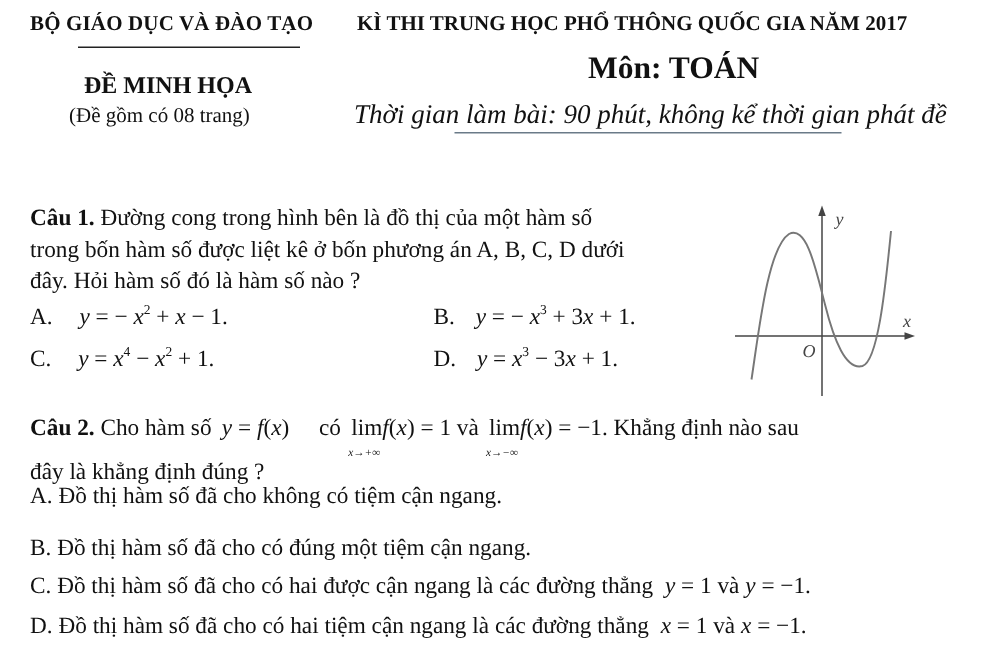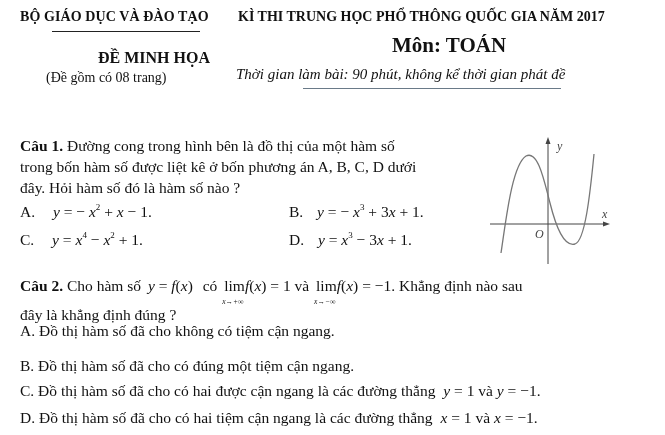--- a/index.html
+++ b/index.html
@@ -6,23 +6,23 @@
   body {
     width: 665px; height: 435px; position: relative; overflow: hidden;
     font-family: "Liberation Serif", "DejaVu Serif", serif; color: #111;
   }
   .abs { position: absolute; white-space: nowrap; }
   .b { font-weight: bold; }
   .hdr-left { left: 20px; top: 9px; font-size: 14px; font-weight: bold; letter-spacing: 0.1px; }
   .hdr-underline { position: absolute; left: 52px; top: 31px; width: 148px; height: 1px; background: #222; }
   .hdr-right { left: 238px; top: 9px; font-size: 14px; font-weight: bold; }
   .mon { left: 392px; top: 33px; font-size: 21px; font-weight: bold; }
-  .de { left: 56px; top: 49px; font-size: 16px; font-weight: bold; margin-left: 42px; }
+  .de { left: 56px; top: 49px; font-size: 16px; font-weight: bold; }
   .trang { left: 46px; top: 70px; font-size: 14px; }
-  .time { left: 236px; top: 66px; font-size: 15px; font-style: italic; }
+  .time { left: 236px; top: 66px; font-size: 18px; font-style: italic; }
   .time-underline { position: absolute; left: 303px; top: 88px; width: 258px; height: 1px; background: #6a7a88; }
   .q { font-size: 15.5px; line-height: 21px; }
   .math { font-family: "Liberation Serif", serif; }
   .math .v { font-style: italic; }
   sup { font-size: 9px; vertical-align: 7px; line-height: 0; }
   .lim { display: inline-block; position: relative; text-align: center; vertical-align: baseline; }
   .lim .sub { position: absolute; left: -2px; top: 16px; font-size: 7.5px; font-style: italic; white-space: nowrap; }
 </style>
 </head>
 <body>
@@ -72,21 +72,21 @@
   <text x="77" y="25" font-family="Liberation Serif, serif" font-style="italic" font-size="12" fill="#444">y</text>
   <text x="122" y="93" font-family="Liberation Serif, serif" font-style="italic" font-size="12" fill="#444">x</text>
   <text x="55" y="113" font-family="Liberation Serif, serif" font-style="italic" font-size="12" fill="#444">O</text>
   <path d="M21,128 C26,95 32,40 46,31 C58,25 64,55 70,78 C76,102 84,122 95,119 C105,116 110,70 114,29" fill="none" stroke="#777" stroke-width="1.3"></path>
 </svg>
 
 <div class="abs q" style="left:20px; top:275px;">
   <span class="b">Câu 2.</span>
   <span>Cho hàm số</span>
   <span class="math" style="margin-left:3px;text-align:center;"><span class="v">y</span> = <span class="v">f</span>(<span class="v">x</span>)</span>
-  <span style="margin-left:6px;">có</span>
+  <span style="margin-left:16px;">có</span>
   <span class="lim math" style="margin-left:3px;">lim<span class="sub">x→+∞</span></span><span class="math"><span class="v">f</span>(<span class="v">x</span>) = 1</span>
   <span>và</span>
   <span class="lim math" style="margin-left:3px;">lim<span class="sub">x→−∞</span></span><span class="math"><span class="v">f</span>(<span class="v">x</span>) = −1</span><span>. Khẳng định nào sau</span>
 </div>
 <div class="abs q" style="left:20px; top:304px;">đây là khẳng định đúng ?</div>
 
 <div class="abs q" style="left:20px; top:320px;">A. Đồ thị hàm số đã cho không có tiệm cận ngang.</div>
 <div class="abs q" style="left:20px; top:355px;">B. Đồ thị hàm số đã cho có đúng một tiệm cận ngang.</div>
 <div class="abs q" style="left:20px; top:380px;">
   <span>C. Đồ thị hàm số đã cho có hai được cận ngang là các đường thẳng</span>

